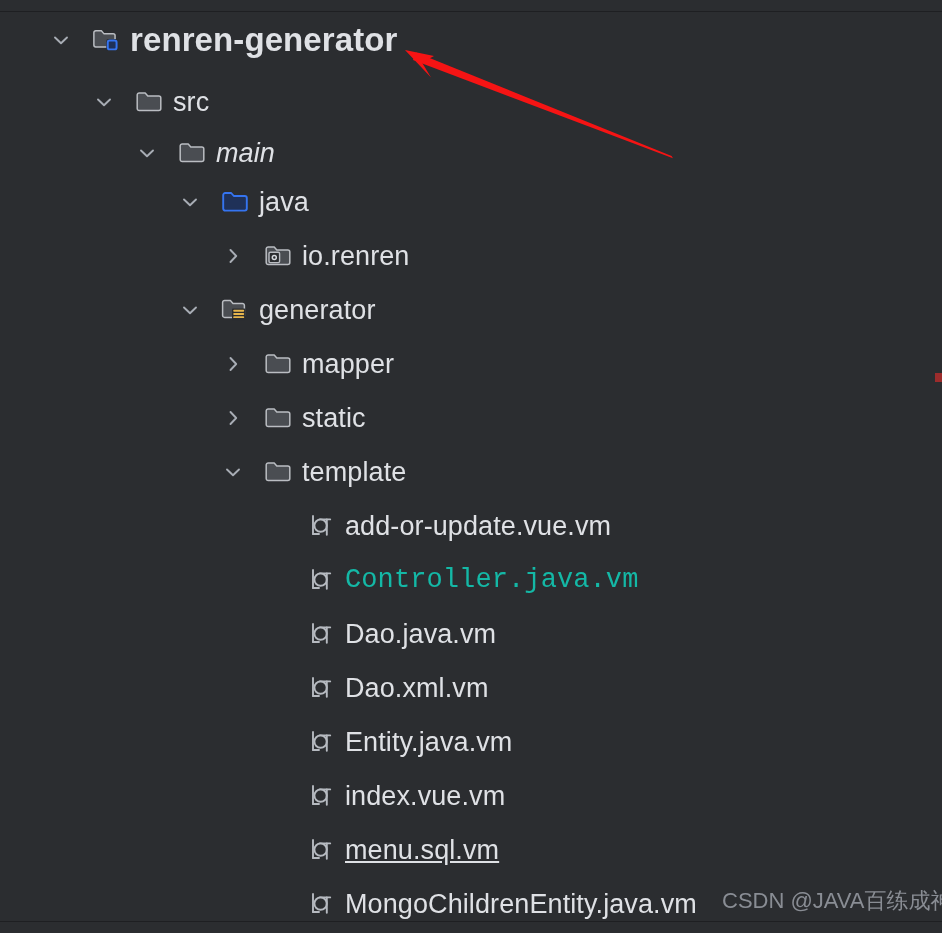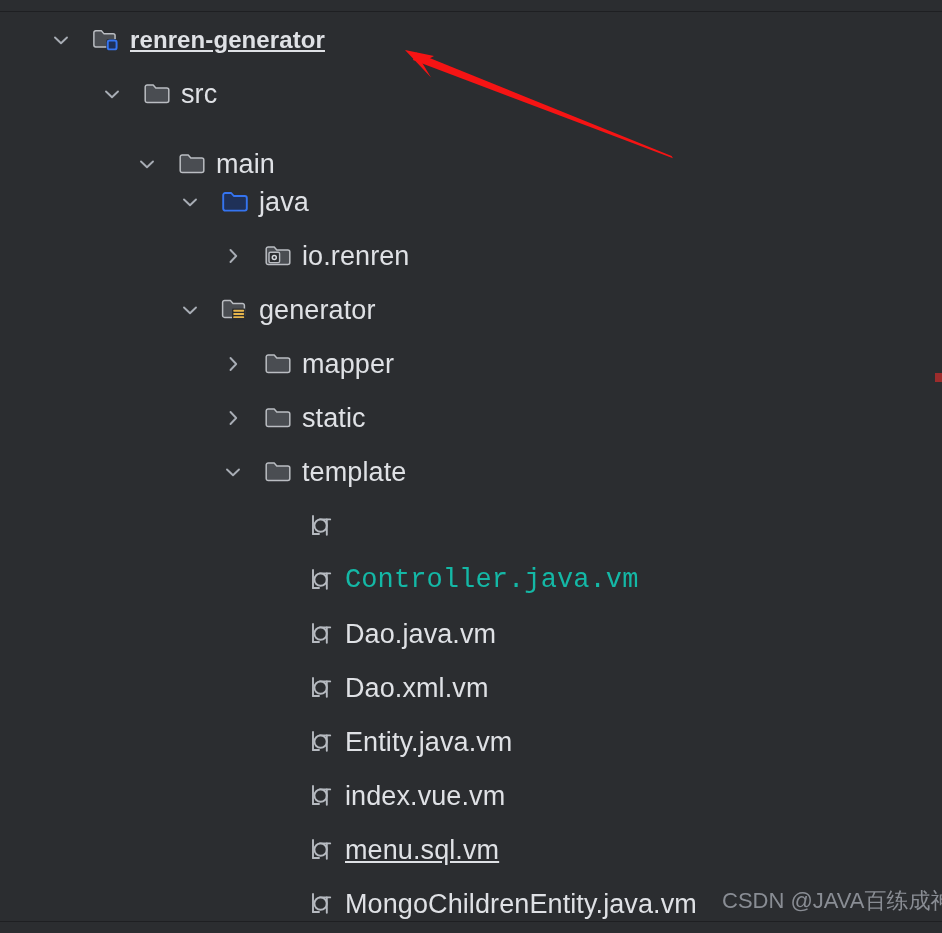--- a/index.html
+++ b/index.html
@@ -81,22 +81,21 @@
 
   .label {
     position: absolute;
     font-size: 27px;
     line-height: 30px;
     letter-spacing: 0.1px;
     color: #dfe1e5;
   }
   .label.root {
     font-weight: bold;
-    font-size: 24px;
-    text-decoration: underline;
+    font-size: 33px;
   }
   .label.blue { color: #14b8a6; font-family: Liberation Mono, monospace; }
 
   
   .annot-arrow {
     position: absolute;
     left: 0; top: 0;
     width: 942px; height: 933px;
     pointer-events: none;
   }
@@ -140,34 +139,34 @@
         </span>
         <span class="icon-slot" style="left: 92px;">
           <svg width="32" height="28" viewBox="0 0 32 28" xmlns="http://www.w3.org/2000/svg">
             <path d="M2.0 6.2 A2 2 0 0 1 4.0 4.2 H10.0 L12.6 7.2 H22.6 A2 2 0 0 1 24.6 9.2 V19.4 A2 2 0 0 1 22.6 21.4 H4.0 A2 2 0 0 1 2.0 19.4 Z" fill="#4a4d52" stroke="#babdc2" stroke-width="1.6" stroke-linejoin="round"></path>
             <rect x="15.2" y="13.0" width="12.6" height="12.6" rx="2.4" fill="#2b2d30"></rect>
             <rect x="16.8" y="14.6" width="9.4" height="9.4" rx="2.0" fill="#1f3158" stroke="#3574f0" stroke-width="2.1"></rect>
           </svg>
         </span>
         <span class="label root" style="left: 130px;">renren-generator</span>
       </div>
-      <div class="row" style="top: 0px; margin-left: 8px;">
+      <div class="row" style="top: 8px;">
         <span class="toggle" style="left: 91px;">
           <svg width="20" height="20" viewBox="0 0 20 20" xmlns="http://www.w3.org/2000/svg">
             <path d="M4 7.5 L10 13.2 L16 7.5" fill="none" stroke="#a8adb5" stroke-width="1.9" stroke-linecap="round" stroke-linejoin="round"></path>
           </svg>
         </span>
         <span class="icon-slot" style="left: 135px;">
           <svg width="30" height="26" viewBox="0 0 30 26" xmlns="http://www.w3.org/2000/svg">
             <path d="M2.2 6.0 A2 2 0 0 1 4.2 4.0 H10.2 L12.8 7.0 H23.8 A2 2 0 0 1 25.8 9.0 V19.6 A2 2 0 0 1 23.8 21.6 H4.2 A2 2 0 0 1 2.2 19.6 Z" fill="#4a4d52" stroke="#babdc2" stroke-width="1.5" stroke-linejoin="round"></path>
           </svg>
         </span>
         <span class="label" style="left: 173px;">src</span>
       </div>
-      <div class="row" style="top: 16px;">
+      <div class="row" style="top: 5px; font-style: italic;">
         <span class="toggle" style="left: 134px;">
           <svg width="20" height="20" viewBox="0 0 20 20" xmlns="http://www.w3.org/2000/svg">
             <path d="M4 7.5 L10 13.2 L16 7.5" fill="none" stroke="#a8adb5" stroke-width="1.9" stroke-linecap="round" stroke-linejoin="round"></path>
           </svg>
         </span>
         <span class="icon-slot" style="left: 178px;">
           <svg width="30" height="26" viewBox="0 0 30 26" xmlns="http://www.w3.org/2000/svg">
             <path d="M2.2 6.0 A2 2 0 0 1 4.2 4.0 H10.2 L12.8 7.0 H23.8 A2 2 0 0 1 25.8 9.0 V19.6 A2 2 0 0 1 23.8 21.6 H4.2 A2 2 0 0 1 2.2 19.6 Z" fill="#4a4d52" stroke="#babdc2" stroke-width="1.5" stroke-linejoin="round"></path>
           </svg>
         </span>
@@ -262,20 +261,21 @@
           <svg width="30" height="30" viewBox="0 0 30 30" xmlns="http://www.w3.org/2000/svg">
             <g fill="none" stroke="#b6bac0" stroke-width="1.9" stroke-linecap="round" stroke-linejoin="round">
               <path d="M6.0 5.0 V23.0"></path>
               <path d="M6.0 23.0 H12.0"></path>
               <circle cx="13.6" cy="14.6" r="6.2"></circle>
               <path d="M19.8 8.4 V23.8"></path>
               <path d="M12.6 8.4 H23.2"></path>
             </g>
           </svg>
         </span>
+        <span class="label" style="left: 345px;">add-or-update.vue.vm</span>
       </div>
       <div class="row" style="top: 0px;">
         <span class="icon-slot" style="left: 307px;">
           <svg width="30" height="30" viewBox="0 0 30 30" xmlns="http://www.w3.org/2000/svg">
             <g fill="none" stroke="#b6bac0" stroke-width="1.9" stroke-linecap="round" stroke-linejoin="round">
               <path d="M6.0 5.0 V23.0"></path>
               <path d="M6.0 23.0 H12.0"></path>
               <circle cx="13.6" cy="14.6" r="6.2"></circle>
               <path d="M19.8 8.4 V23.8"></path>
               <path d="M12.6 8.4 H23.2"></path>

